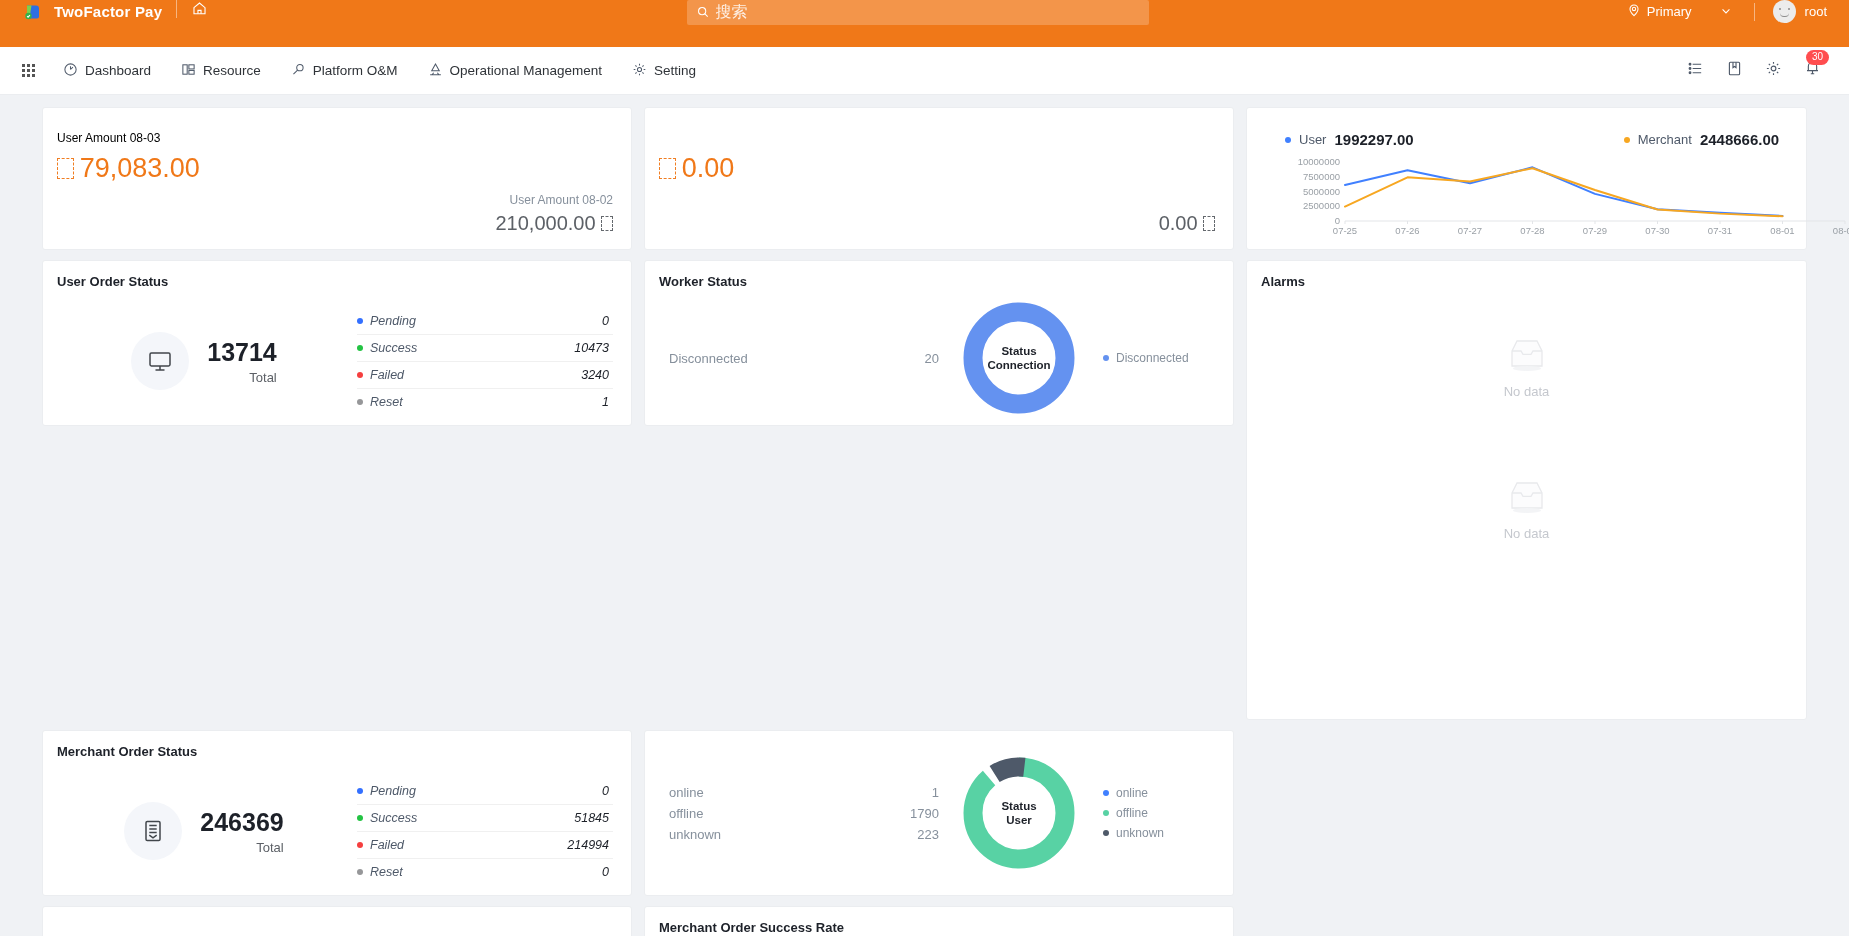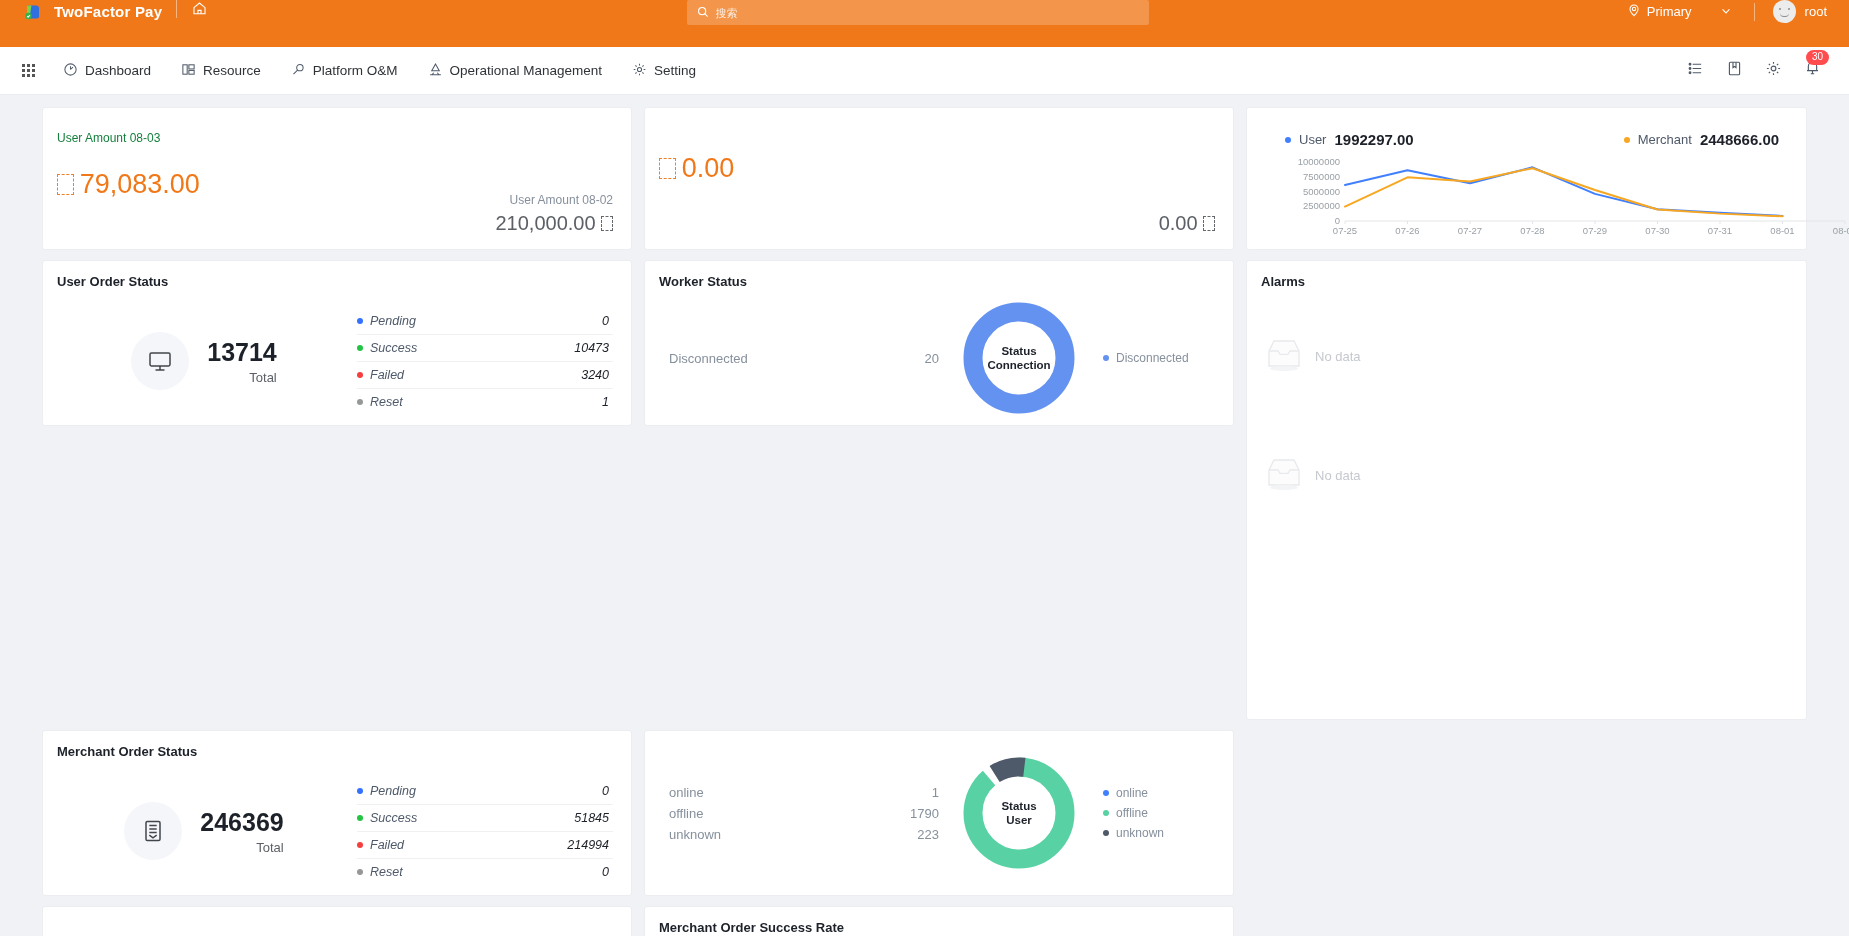--- a/index.html
+++ b/index.html
@@ -23,22 +23,22 @@
   .home-icon { display: flex; align-items: center; }
 
   .search-wrap { flex: 1; display: flex; justify-content: center; }
   .search-box {
     width: 462px; height: 25px; background: rgba(255,255,255,.22);
     display: flex; align-items: center; gap: 7px; padding: 0 10px;
     border-radius: 2px;
   }
   .search-box input {
     background: transparent; border: none; outline: none;
-    color: #fff; font-size: 11px; width: 100%;
-    font-family: Liberation Serif, serif;
+    color: #fff; font-size: 16px; width: 100%;
+    font-family: Liberation Mono, monospace;
   }
   .search-box input::placeholder { color: rgba(255,255,255,.85); }
 
   .topbar-right { display: flex; align-items: center; gap: 0; }
   .region { display: flex; align-items: center; gap: 6px; font-size: 13px; }
   .chev { margin: 0 22px 0 28px; }
   .vsep { width: 1px; height: 18px; background: rgba(255,255,255,.45); margin-right: 18px; }
   .user { display: flex; align-items: center; gap: 9px; font-size: 13px; }
   .avatar {
     width: 23px; height: 23px; border-radius: 50%;
@@ -88,23 +88,23 @@
     padding: 13px 14px; position: relative;
   }
   .card-title { font-size: 13px; font-weight: 700; color: #1d2129; }
 
   .col-a { width: 590px; }
   .col-b { width: 590px; }
   .col-c { flex: 1; }
 
   
   .amount-card { height: 143px; }
-  .amt-label { font-size: 12px; color: #15803d; margin-top: 10px; }
+  .amt-label { font-size: 12px; color: #000000; margin-top: 10px; }
   .amt-big {
-    font-size: 27px; color: #f07818; margin-top: 24px;
+    font-size: 27px; color: #f07818; margin-top: 8px;
     display: flex; align-items: center; gap: 6px; font-weight: 400;
   }
   .amt-foot { position: absolute; right: 18px; bottom: 14px; text-align: right; }
   .amt-foot-label { font-size: 12px; color: #86909c; }
   .amt-foot-val {
     font-size: 20px; color: #5c6066; margin-top: 5px;
     display: flex; align-items: center; justify-content: flex-end; gap: 5px;
   }
   
   .tofu {
@@ -149,21 +149,21 @@
     position: absolute; inset: 0; display: flex; flex-direction: column;
     align-items: center; justify-content: center;
     font-size: 11.5px; font-weight: 700; color: #1d2129; line-height: 1.25;
   }
   .donut-legend { width: 120px; padding-left: 4px; overflow: hidden; }
   .donut-legend-row {
     display: flex; align-items: center; gap: 7px; font-size: 12px;
     color: #86909c; padding: 3px 0; white-space: nowrap;
   }
   .empty {
-    display: flex; flex-direction: row; align-items: center;
+    display: flex; flex-direction: column; align-items: center;
     gap: 8px; color: #c5c8ce; font-size: 13px;
   }
   .empty-1 { margin-top: 48px; }
   .empty-2 { margin-top: 80px; }
 
   
   .chart-card { height: 166px; }
   .chart-legend { display: flex; gap: 0; margin-top: 10px; }
   .chart-legend-item {
     display: flex; align-items: center; gap: 8px;

